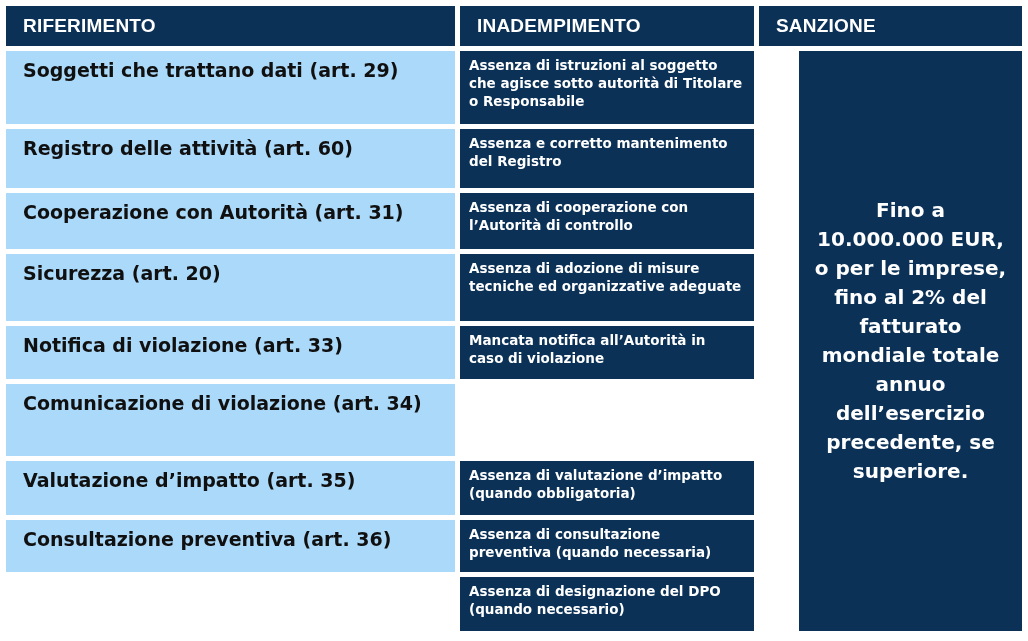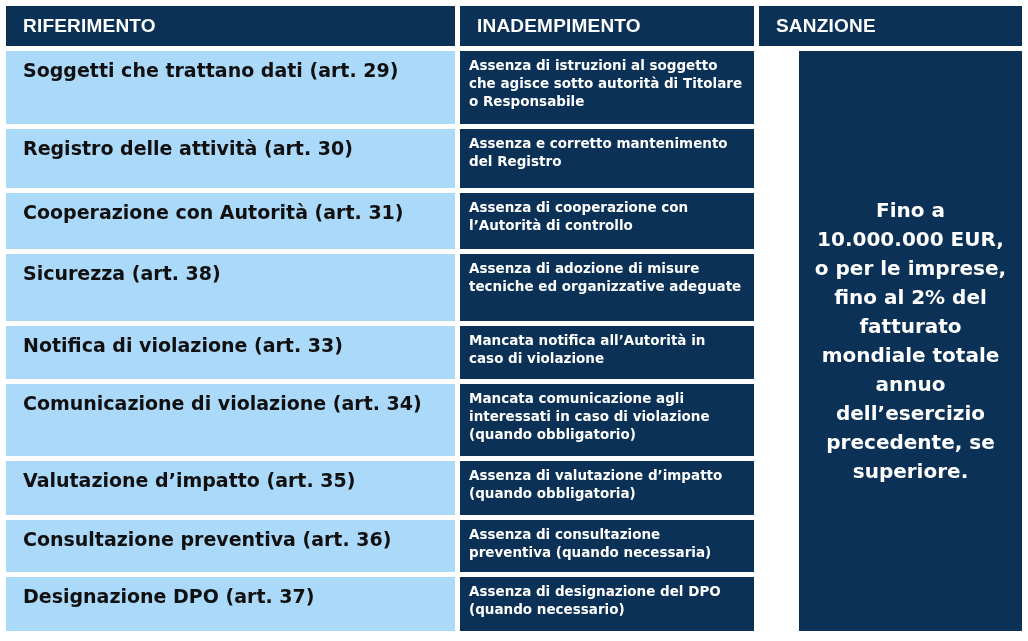--- a/index.html
+++ b/index.html
@@ -73,38 +73,36 @@
 <body>
 
 <div class="tbl">
   <div class="hcell c1">RIFERIMENTO</div>
   <div class="hcell c2">INADEMPIMENTO</div>
   <div class="hcell c3">SANZIONE</div>
 
   <div class="cell-left" style="grid-row:2">Soggetti che trattano dati (art. 29)</div>
   <div class="cell-mid" style="grid-row:2">Assenza di istruzioni al soggetto che agisce sotto autorità di Titolare o Responsabile</div>
 
-  <div class="cell-left" style="grid-row:3">Registro delle attività (art. 30)</div>
+  <div class="cell-left" style="grid-row:3">Registro delle attività (art. 60)</div>
   <div class="cell-mid" style="grid-row:3">Assenza e corretto mantenimento del Registro</div>
 
   <div class="cell-left" style="grid-row:4">Cooperazione con Autorità (art. 31)</div>
   <div class="cell-mid" style="grid-row:4">Assenza di cooperazione con l’Autorità di controllo</div>
 
-  <div class="cell-left" style="grid-row:5">Sicurezza (art. 38)</div>
+  <div class="cell-left" style="grid-row:5">Sicurezza (art. 20)</div>
   <div class="cell-mid" style="grid-row:5">Assenza di adozione di misure tecniche ed organizzative adeguate</div>
 
   <div class="cell-left" style="grid-row:6">Notifica di violazione (art. 33)</div>
   <div class="cell-mid" style="grid-row:6">Mancata notifica all’Autorità in caso di violazione</div>
 
   <div class="cell-left" style="grid-row:7">Comunicazione di violazione (art. 34)</div>
-  <div class="cell-mid" style="grid-row:7">Mancata comunicazione agli interessati in caso di violazione (quando obbligatorio)</div>
 
   <div class="cell-left" style="grid-row:8">Valutazione d’impatto (art. 35)</div>
   <div class="cell-mid" style="grid-row:8">Assenza di valutazione d’impatto (quando obbligatoria)</div>
 
   <div class="cell-left" style="grid-row:9">Consultazione preventiva (art. 36)</div>
   <div class="cell-mid" style="grid-row:9">Assenza di consultazione preventiva (quando necessaria)</div>
 
-  <div class="cell-left" style="grid-row:10">Designazione DPO (art. 37)</div>
   <div class="cell-mid" style="grid-row:10">Assenza di designazione del DPO (quando necessario)</div>
 
   <div class="cell-sanction">Fino a 10.000.000 EUR, o per le imprese, fino al 2% del fatturato mondiale totale annuo dell’esercizio precedente, se superiore.</div>
 </div>
 
 </body></html>

